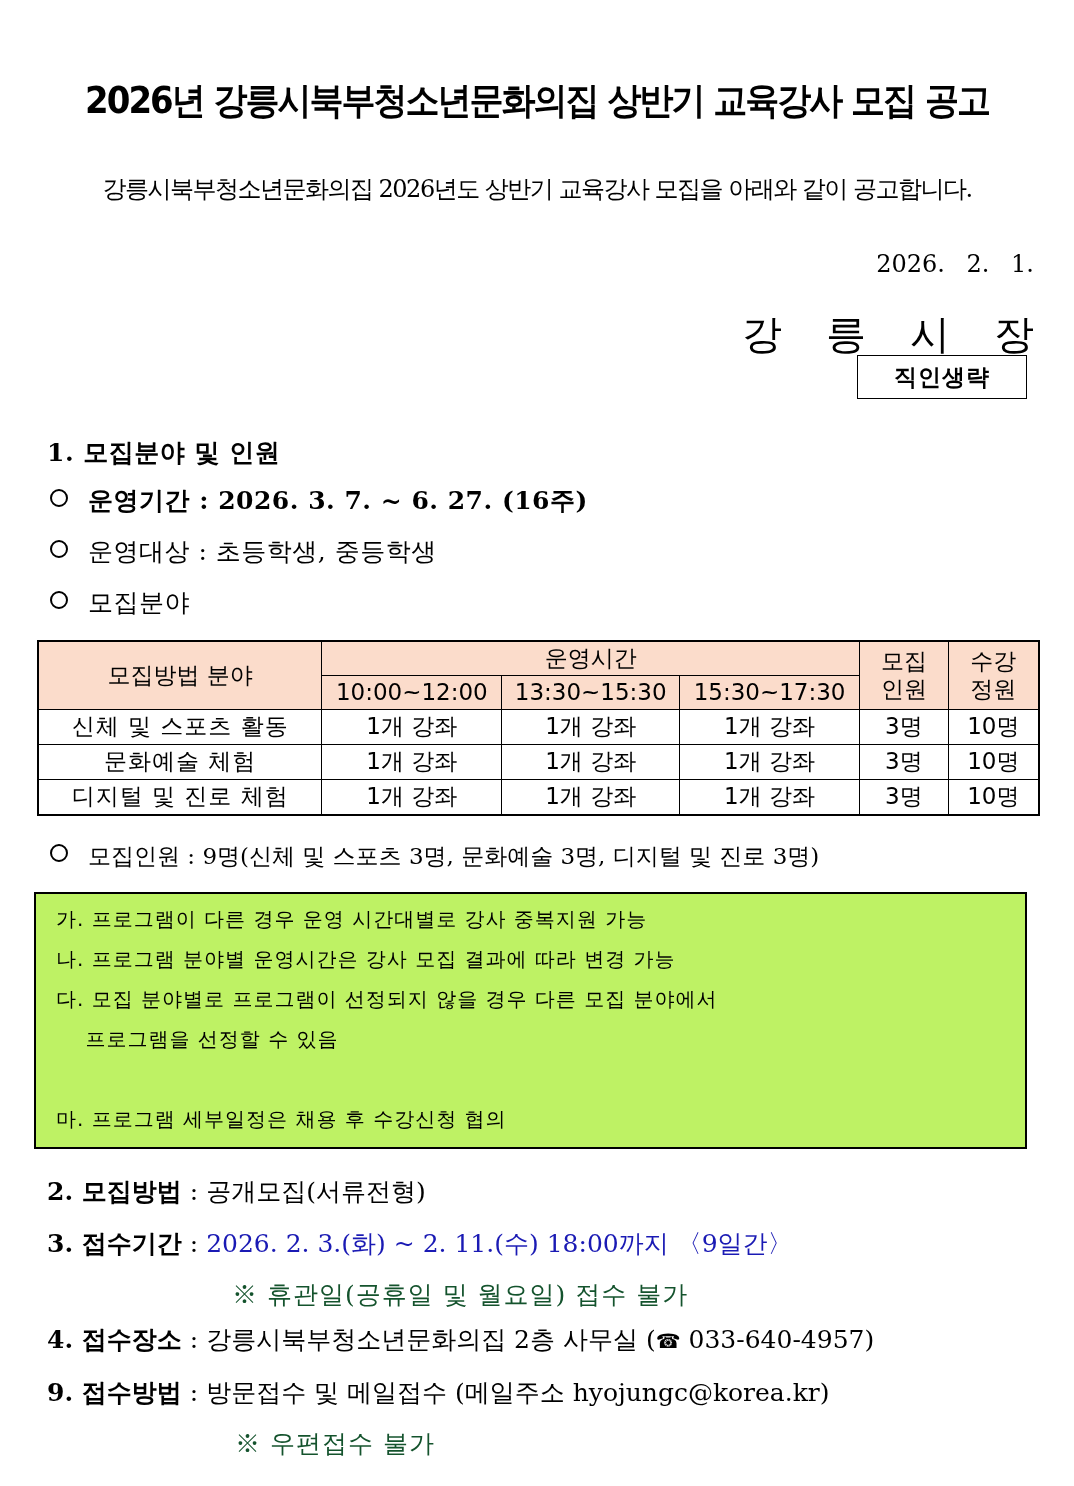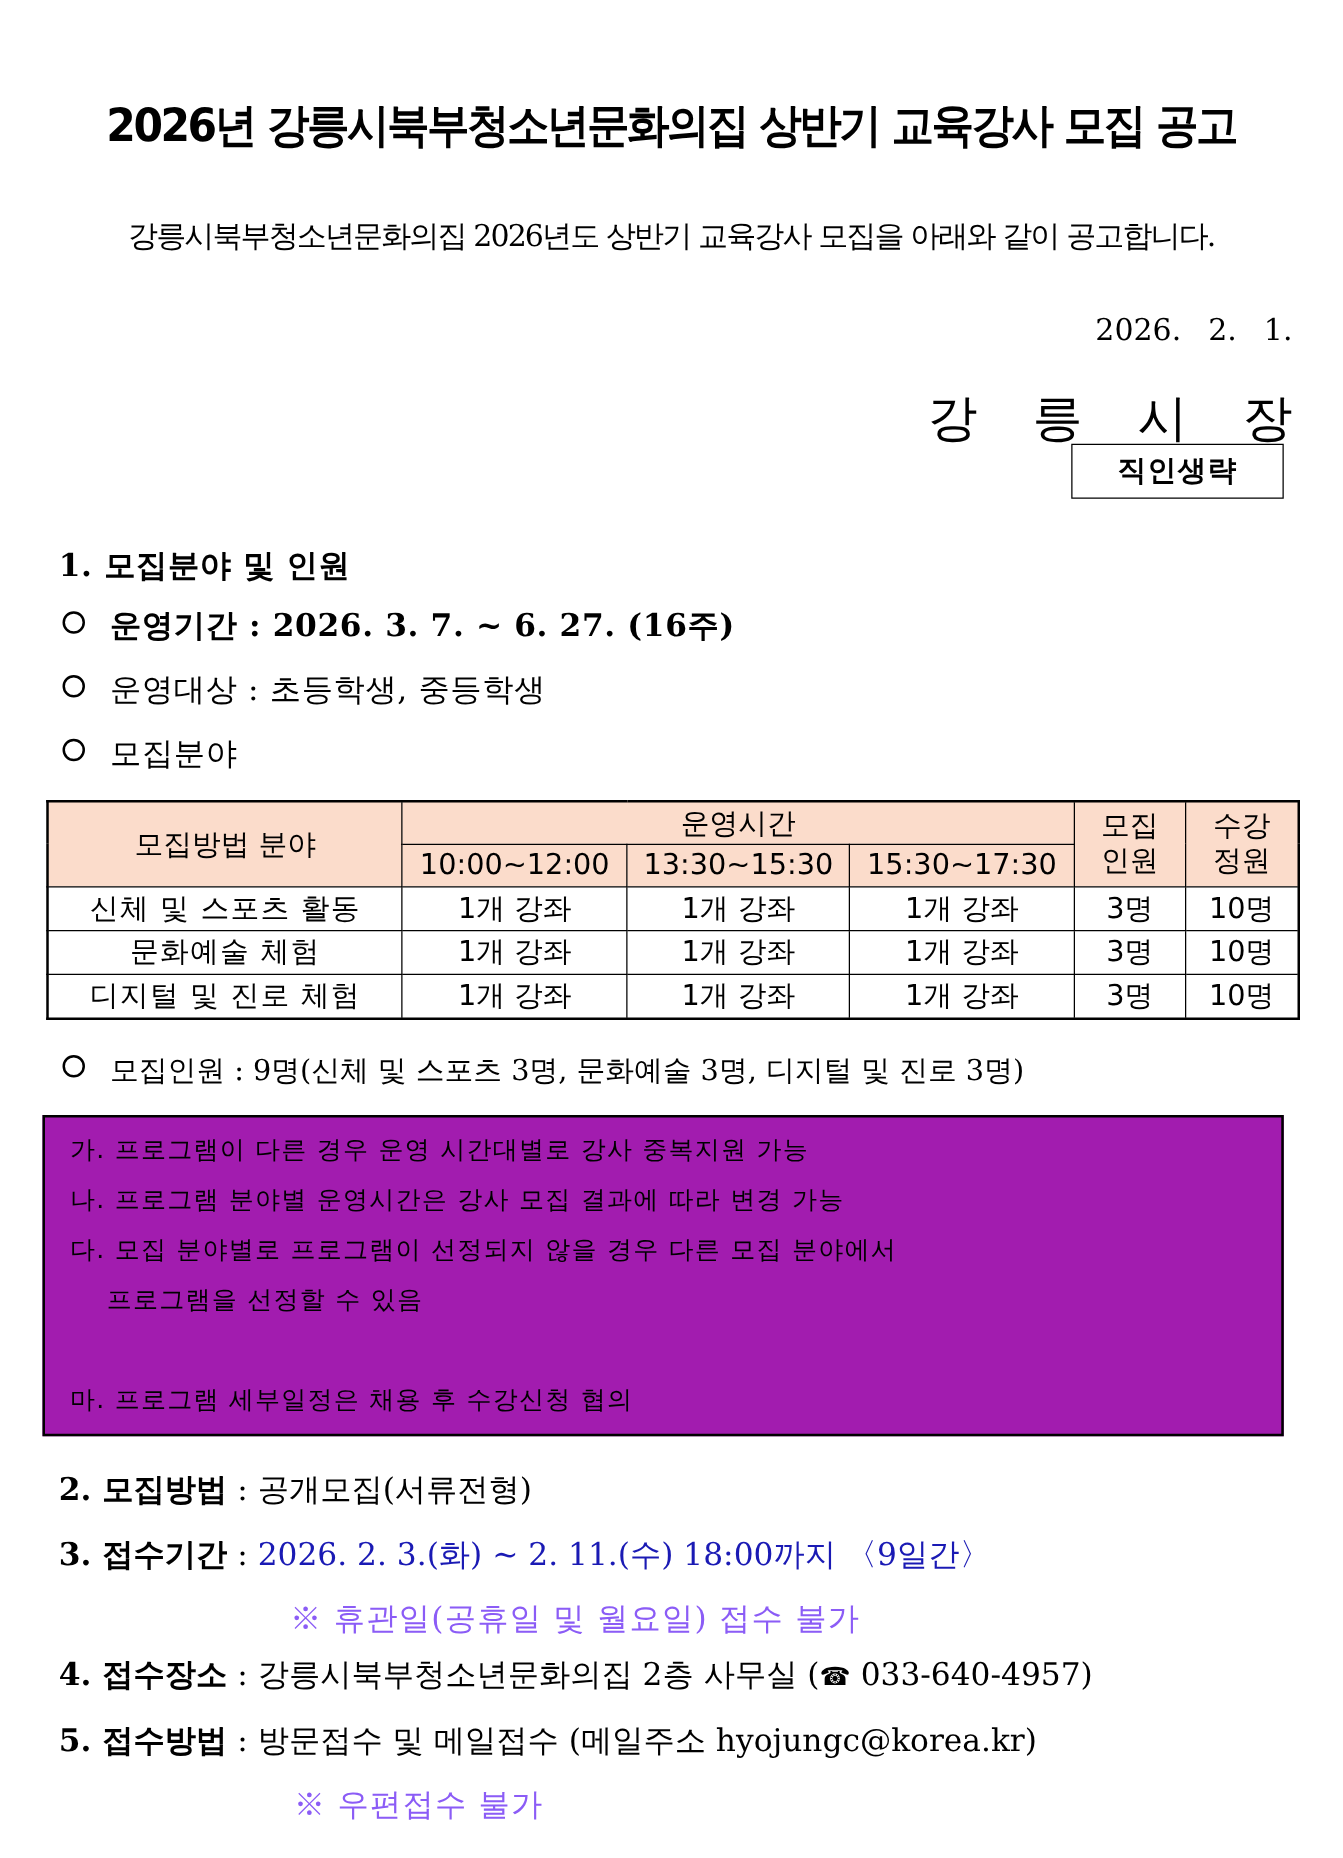--- a/index.html
+++ b/index.html
@@ -28,26 +28,26 @@
                font-family: "DejaVu Sans", "Liberation Sans", sans-serif; }
   table.prog td, table.prog th { border: 1px solid #000; text-align: center; padding: 0;
                                  font-weight: normal; font-size: 23px; }
   table.prog th { background: #fbdccb; }
   table.prog .hdr-top { height: 34px; }
   table.prog .hdr-bot { height: 34px; }
   table.prog td { height: 34px; }
   table.prog td.cat { letter-spacing: 1px; }
 
   .notes { position: absolute; left: 34px; top: 892px; width: 993px; height: 257px;
-           box-sizing: border-box; border: 2.5px solid #000; background: #a21caf;
+           box-sizing: border-box; border: 2.5px solid #000; background: #bef264;
            font-family: "DejaVu Sans", "Liberation Sans", sans-serif; }
   .note { position: absolute; left: 20px; font-size: 20px; letter-spacing: 1px;
           white-space: nowrap; }
   .blue { color: #1a1ab4; }
-  .red { color: #8b5cf6; }
+  .red { color: #14532d; }
   .phone-icon { display: inline-block; font-size: 20px; }
 </style>
 </head>
 <body>
 
 <div class="abs title">2026년 강릉시북부청소년문화의집 상반기 교육강사 모집 공고</div>
 <div class="abs intro">강릉시북부청소년문화의집 2026년도 상반기 교육강사 모집을 아래와 같이 공고합니다.</div>
 <div class="abs date">2026.  2.  1.</div>
 <div class="abs mayor">
   <span>강</span><span>릉</span><span>시</span><span>장</span>
@@ -133,15 +133,15 @@
 <div class="abs bullet-row" style="left:47px; top:1227px; letter-spacing:0;">
   <span class="bold">3. 접수기간</span><span> : </span><span class="blue">2026. 2. 3.(화) ~ 2. 11.(수) 18:00까지 〈9일간〉</span>
 </div>
 <div class="abs bullet-row red" style="left:232px; top:1278px; letter-spacing:1px;">※ 휴관일(공휴일 및 월요일) 접수 불가</div>
 
 <div class="abs bullet-row" style="left:47px; top:1323px; letter-spacing:0;">
   <span class="bold">4. 접수장소</span><span> : </span><span>강릉시북부청소년문화의집 2층 사무실 (</span><span class="phone-icon">☎</span><span> 033-640-4957)</span>
 </div>
 
 <div class="abs bullet-row" style="left:47px; top:1376px; letter-spacing:0;">
-  <span class="bold">5. 접수방법</span><span> : </span><span>방문접수 및 메일접수 </span><span>(메일주소 hyojungc@korea.kr)</span>
+  <span class="bold">9. 접수방법</span><span> : </span><span>방문접수 및 메일접수 </span><span>(메일주소 hyojungc@korea.kr)</span>
 </div>
 <div class="abs bullet-row red" style="left:235px; top:1427px; letter-spacing:1px;">※ 우편접수 불가</div>
 
 </body></html>

